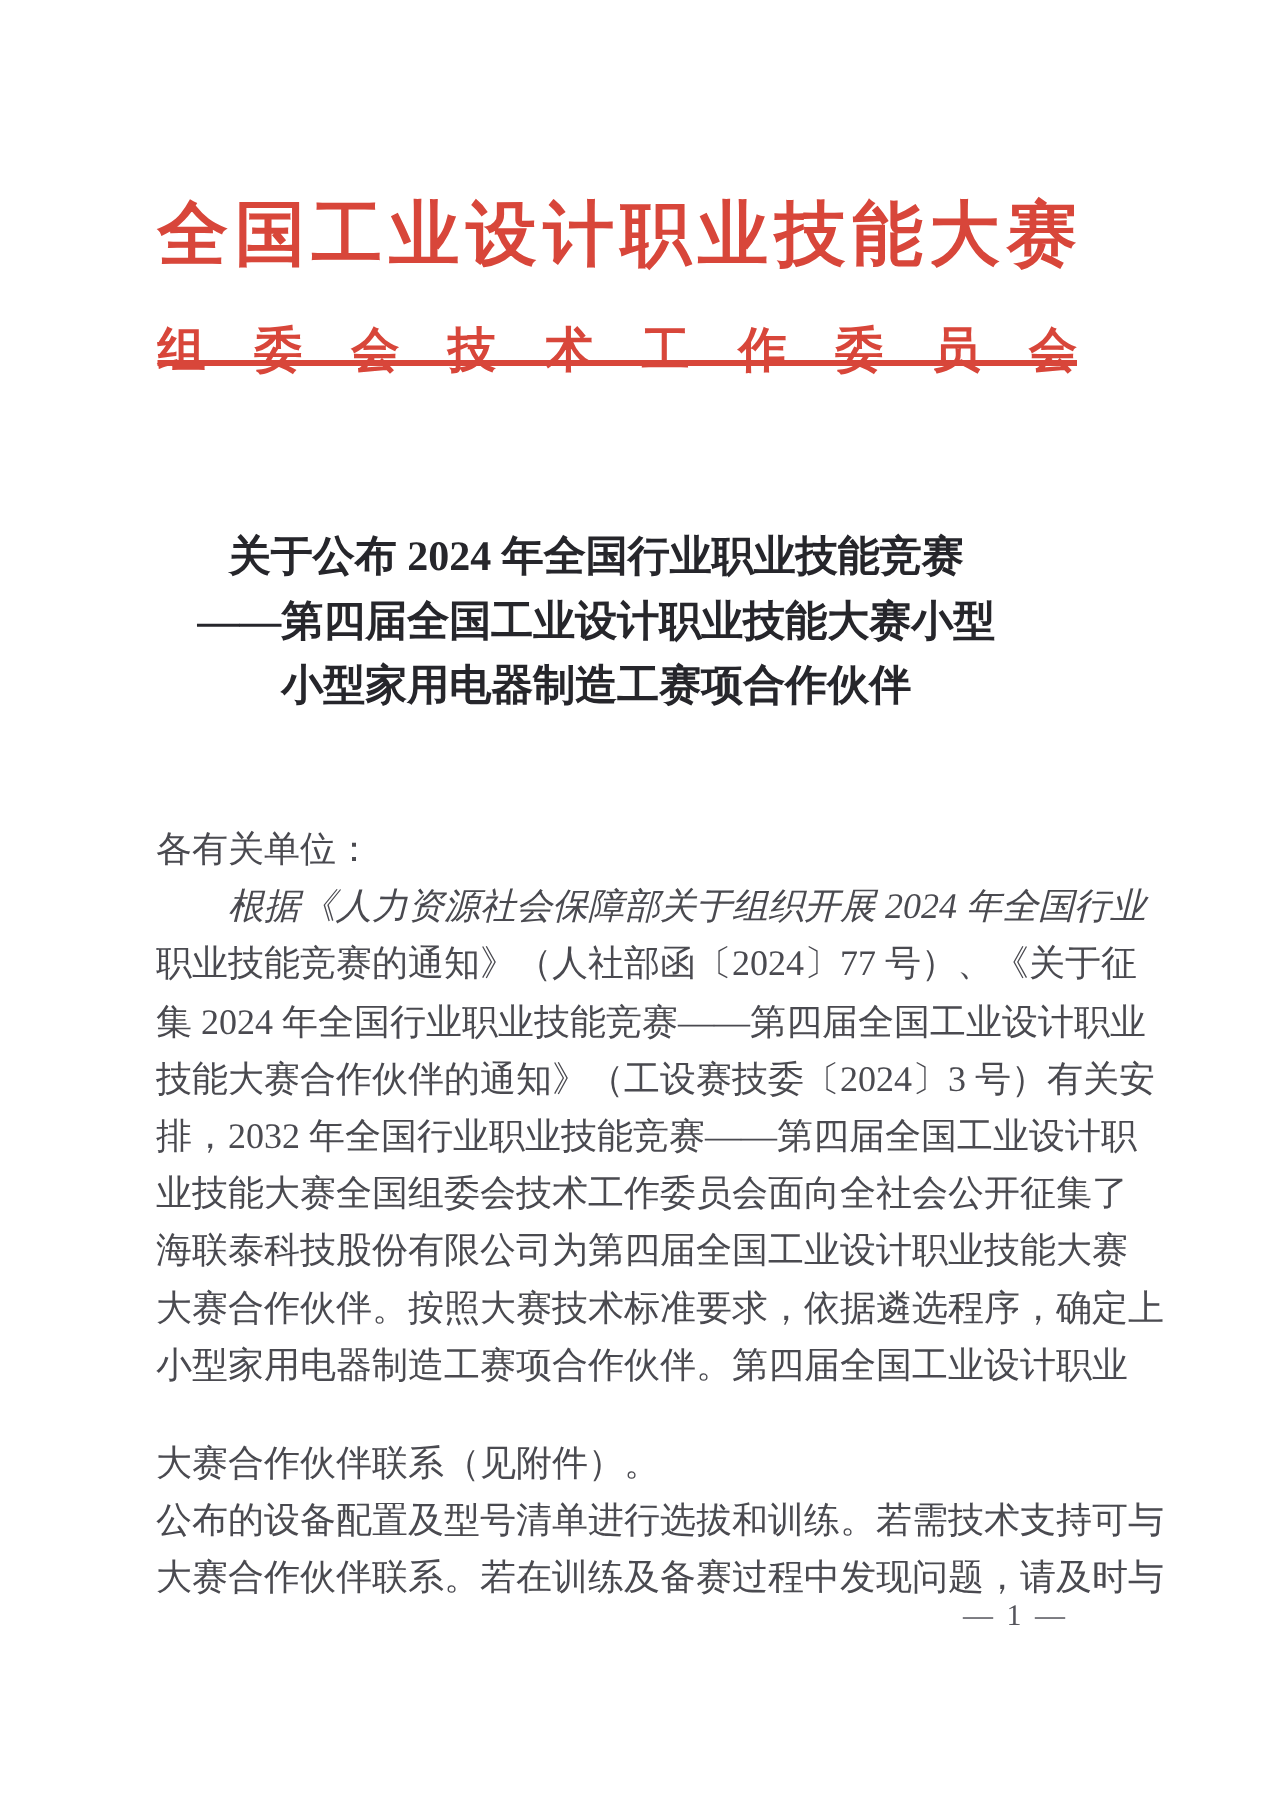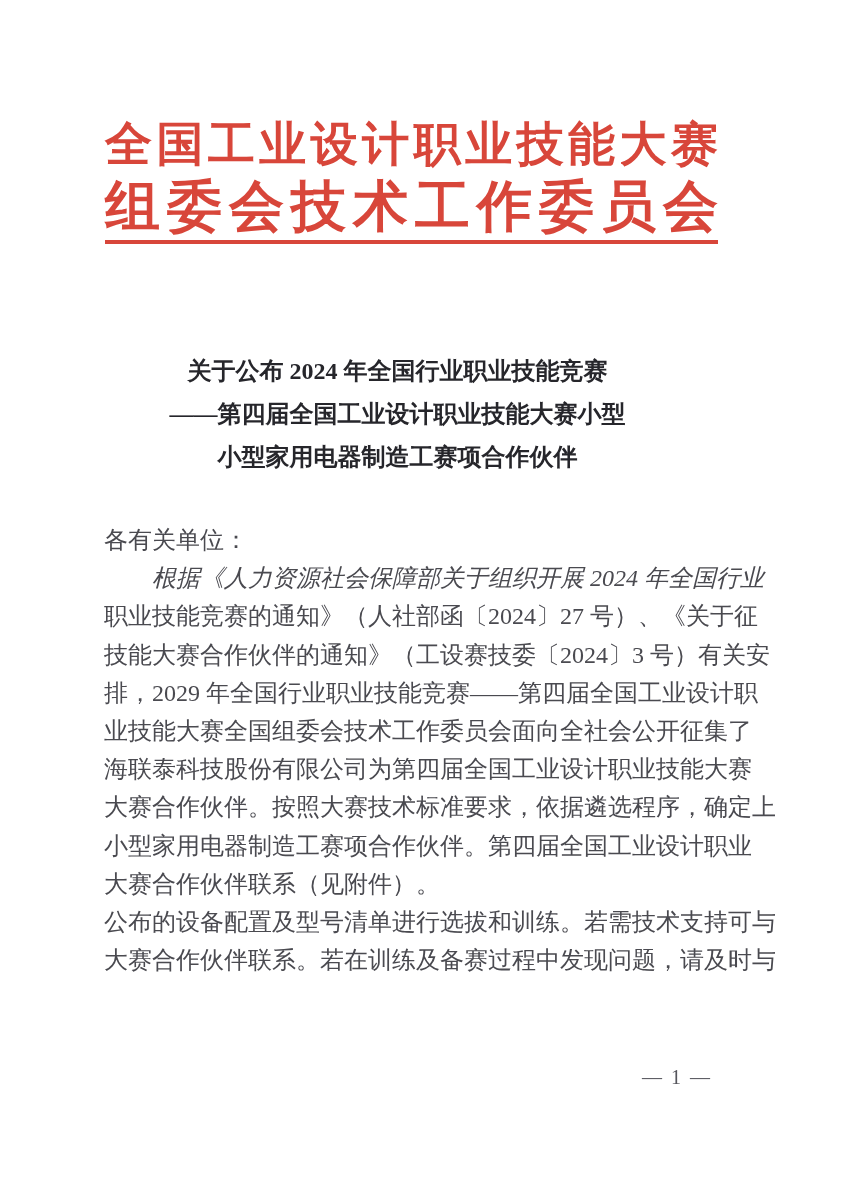--- a/index.html
+++ b/index.html
@@ -21,27 +21,27 @@
     position: absolute;
     left: 105px;
     top: 112px;
     width: 613px;
     color: #d8463a;
     font-weight: bold;
     text-align: justify;
     text-align-last: justify;
     text-justify: inter-character;
   }
-  .lh-line { width: 100%; }
+  .lh-line { width: 100%; margin-top: 13px; }
   .lh1 {
     font-size: 47px;
     line-height: 64px;
   }
   .lh2 {
-    font-size: 55px;
+    font-size: 32px;
     line-height: 62px;
   }
   .red-rule {
     position: absolute;
     left: 105px;
     top: 240px;
     width: 613px;
     height: 4px;
     background: #d8463a;
   }
@@ -58,21 +58,21 @@
     letter-spacing: 1px;
   }
 
   
   .title {
     position: absolute;
     left: 105px;
     top: 350px;
     width: 585px;
     text-align: center;
-    font-size: 24px;
+    font-size: 28px;
     font-weight: bold;
     color: #26262b;
     line-height: 43px;
   }
 
   
   .body-block {
     position: absolute;
     left: 104px;
     top: 521px;
@@ -84,20 +84,21 @@
     line-height: 38.2px;
     height: 38.2px;
     text-align: justify;
     text-align-last: justify;
     text-justify: inter-character;
     white-space: nowrap;
   }
   .bl.pe {
     text-align: left;
     text-align-last: left;
+    margin-top: 27px;
   }
   .bl.indent {
     text-indent: 2em;
     font-style: italic;
   }
 
   
   .page-number {
     position: absolute;
     left: 105px;
@@ -124,23 +125,24 @@
 
   <div class="title">
     <div>关于公布 2024 年全国行业职业技能竞赛</div>
     <div>——第四届全国工业设计职业技能大赛小型</div>
     <div>小型家用电器制造工赛项合作伙伴</div>
   </div>
 
   <div class="body-block">
     <div class="bl pe">各有关单位：</div>
     <div class="bl indent">根据《人力资源社会保障部关于组织开展 2024 年全国行业</div>
-    <div class="bl">职业技能竞赛的通知》（人社部函〔2024〕27 号）、《关于征</div>
+    <div class="bl">职业技能竞赛的通知》（人社部函〔2024〕77 号）、《关于征</div>
+    <div class="bl">集 2024 年全国行业职业技能竞赛——第四届全国工业设计职业</div>
     <div class="bl">技能大赛合作伙伴的通知》（工设赛技委〔2024〕3 号）有关安</div>
-    <div class="bl">排，2029 年全国行业职业技能竞赛——第四届全国工业设计职</div>
+    <div class="bl">排，2032 年全国行业职业技能竞赛——第四届全国工业设计职</div>
     <div class="bl">业技能大赛全国组委会技术工作委员会面向全社会公开征集了</div>
     <div class="bl">海联泰科技股份有限公司为第四届全国工业设计职业技能大赛</div>
     <div class="bl">大赛合作伙伴。按照大赛技术标准要求，依据遴选程序，确定上</div>
     <div class="bl">小型家用电器制造工赛项合作伙伴。第四届全国工业设计职业</div>
     <div class="bl pe">大赛合作伙伴联系（见附件）。</div>
     <div class="bl">公布的设备配置及型号清单进行选拔和训练。若需技术支持可与</div>
     <div class="bl">大赛合作伙伴联系。若在训练及备赛过程中发现问题，请及时与</div>
   </div>
 
   <div class="page-number">— 1 —</div>

